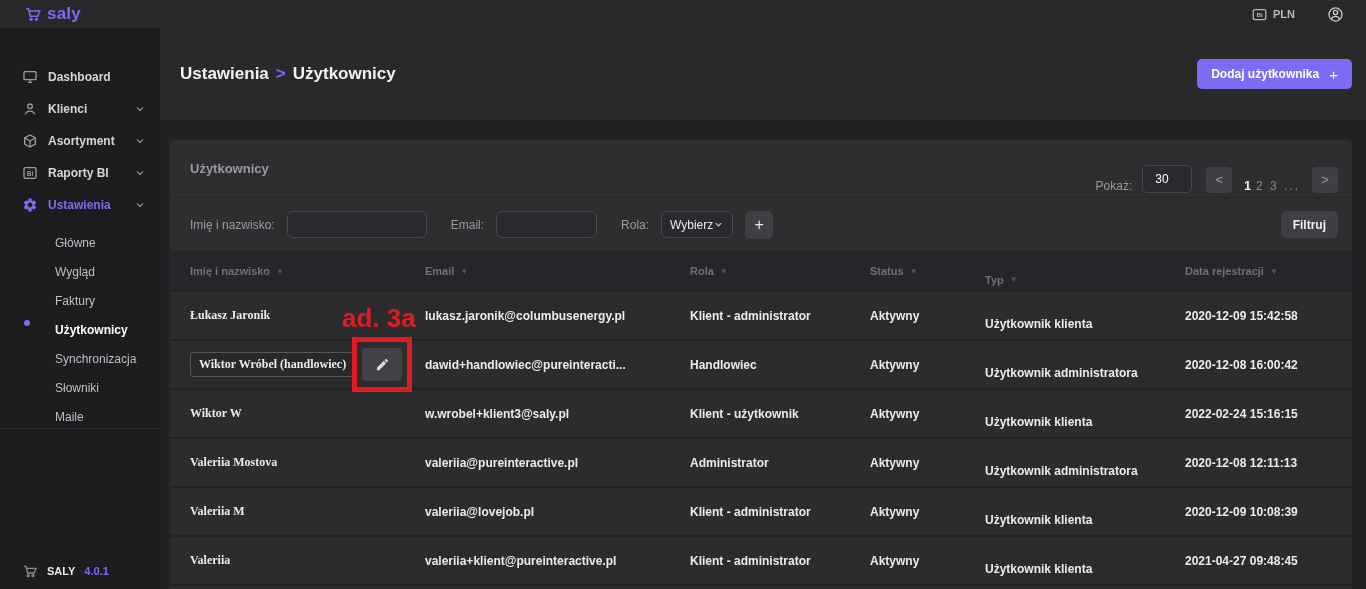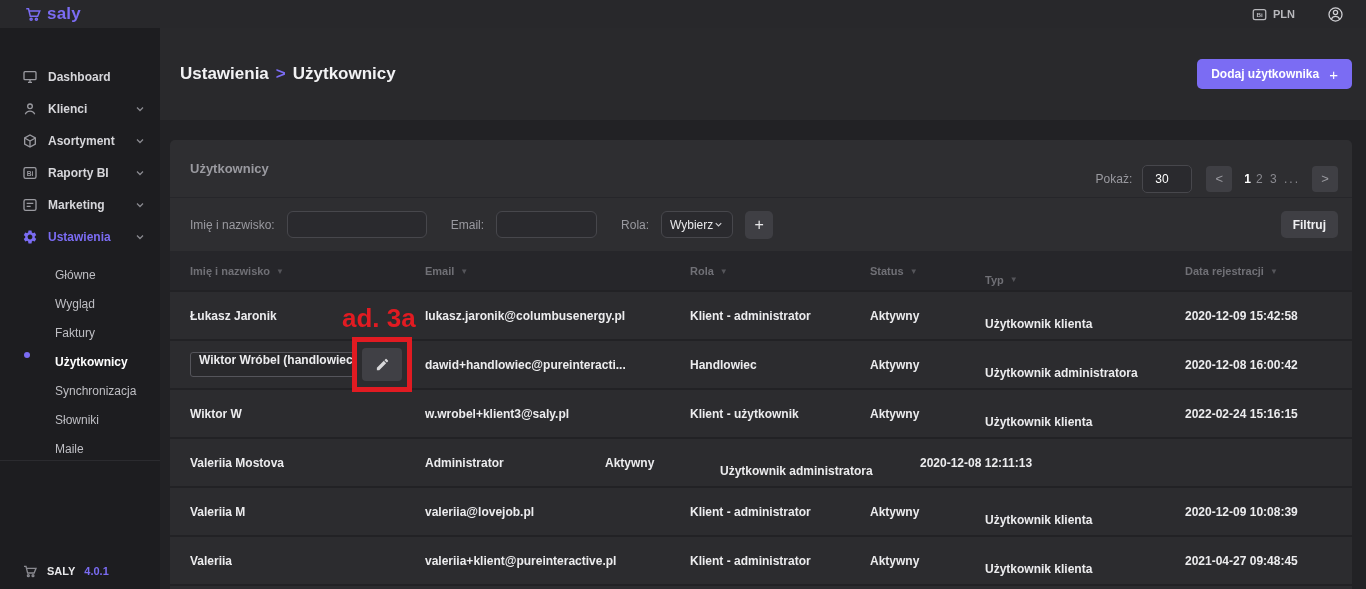--- a/index.html
+++ b/index.html
@@ -59,21 +59,21 @@
   .breadcrumb{font-size:17px;font-weight:700;display:flex;align-items:center;gap:7px;}
   .bc-parent{color:#f2f2f4;cursor:pointer;}
   .bc-sep{color:var(--accent);}
   .bc-cur{color:#f2f2f4;}
   .add-btn{height:30px;padding:0 14px;border:none;border-radius:5px;background:var(--accent);color:#fff;font-family:inherit;font-size:12px;font-weight:700;display:flex;align-items:center;gap:10px;cursor:pointer;}
   .add-btn .plus{font-size:15px;font-weight:400;}
 
   .panel{margin:20px 14px 0 10px;width:1182px;height:449px;background:var(--panel);border-radius:5px 5px 0 0;overflow:visible;}
   .panel-head{height:58px;display:flex;align-items:center;justify-content:space-between;padding:0 14px 0 20px;border-bottom:1px solid #26262a;}
   .panel-title{font-size:13px;font-weight:700;color:var(--dim);}
-  .panel-head-right{display:flex;align-items:center;margin-top:20px;}
+  .panel-head-right{display:flex;align-items:flex-end;margin-top:20px;}
   .show-label{font-size:12px;color:var(--dim);margin-right:10px;}
   .show-box{width:50px;height:28px;border:1px solid var(--border);border-radius:5px;background:#2a2a2e;display:flex;align-items:center;padding-left:12px;font-size:12px;color:#fff;cursor:pointer;}
   .pg-btn{width:26px;height:26px;margin-left:14px;border:none;border-radius:4px;background:var(--btn);color:#9a9aa0;font-size:13px;font-family:inherit;cursor:pointer;display:flex;align-items:center;justify-content:center;}
   .pages{margin-left:12px;margin-right:-2px;font-size:12px;display:flex;gap:5px;}
   .pg-cur{color:#fff;font-weight:700;cursor:pointer;}
   .pg-others{color:#8a8a90;cursor:pointer;letter-spacing:2px;}
 
   .panel-filters{height:54px;display:flex;align-items:center;padding:0 14px 0 20px;border-bottom:1px solid #26262a;}
   .f-label{font-size:12px;color:var(--dim);margin-right:12px;}
   .f-input{height:27px;border:1px solid var(--border);border-radius:6px;background:#2a2a2e;color:#fff;font-family:inherit;font-size:12px;padding:0 8px;outline:none;}
@@ -92,21 +92,21 @@
   .c0{flex:0 0 235px;}
   .c1{flex:0 0 265px;}
   .c2{flex:0 0 180px;}
   .c3{flex:0 0 115px;}
   .c4{flex:0 0 200px;margin-top:17px;}
   .c5{flex:1 1 auto;}
   .row{height:49px;border-top:2px solid var(--sep);background:var(--rowbg);display:flex;align-items:center;position:relative;}
   .row.editing{z-index:5;}
   .cell{font-size:12px;font-weight:600;color:var(--txt);padding-left:20px;white-space:nowrap;overflow:hidden;text-overflow:ellipsis;}
   .cell.c0{position:relative;overflow:visible;height:100%;display:flex;align-items:center;}
-  .name-box{display:inline-flex;align-items:flex-start;}
+  .name-box{display:inline-flex;align-items:center;font-family:Liberation Serif, serif;}
   .row.editing .name-box{width:165px;height:25px;border:1px solid #55555b;border-radius:3px;background:#29292c;padding:0 8px;overflow:hidden;}
   .edit-btn,.red-rect,.red-label{display:none;}
   .row.editing .edit-btn{display:flex;align-items:center;justify-content:center;position:absolute;left:192px;top:7px;width:40px;height:33px;border:none;border-radius:4px;background:#404045;color:#d8d8da;cursor:pointer;}
   .edit-btn svg{width:15px;height:15px;}
   .row.editing .red-rect{display:block;position:absolute;left:182px;top:-4px;width:60px;height:55px;border:5px solid var(--red);z-index:6;pointer-events:none;}
   .row.editing .red-label{display:block;position:absolute;left:172px;top:-38px;font-size:26px;font-weight:700;color:var(--red);white-space:nowrap;z-index:6;}
   .row-peek{height:10px;border-top:2px solid var(--sep);background:var(--rowbg);}
 </style>
 </head>
 <body>
@@ -194,34 +194,20 @@
           </svg>
         </span>
     <span class="nav-label">Raporty BI</span>
     <span class="nav-chevron">
           <svg viewBox="0 0 24 24" fill="none" stroke="currentColor" stroke-width="2.5">
             <path d="M6 9l6 6 6-6"></path>
           </svg>
         </span>
   </div>
 
-  <div class="nav-item">
-    <span class="nav-icon">
-          <svg viewBox="0 0 24 24" fill="none" stroke="currentColor" stroke-width="2">
-            <rect x="3" y="4" width="18" height="16" rx="2.5"></rect>
-            <path d="M7 9.5h10M7 14h6"></path>
-          </svg>
-        </span>
-    <span class="nav-label">Marketing</span>
-    <span class="nav-chevron">
-          <svg viewBox="0 0 24 24" fill="none" stroke="currentColor" stroke-width="2.5">
-            <path d="M6 9l6 6 6-6"></path>
-          </svg>
-        </span>
-  </div>
 
   <div class="nav-item active">
     <span class="nav-icon">
           <svg viewBox="0 0 24 24" fill="currentColor">
             <path d="M19.14 12.94c.04-.3.06-.61.06-.94s-.02-.64-.07-.94l2.03-1.58a.49.49 0 0 0 .12-.61l-1.92-3.32a.49.49 0 0 0-.59-.22l-2.39.96c-.5-.38-1.03-.7-1.62-.94l-.36-2.54a.48.48 0 0 0-.48-.41h-3.84a.48.48 0 0 0-.47.41l-.36 2.54c-.59.24-1.13.57-1.62.94l-2.39-.96a.48.48 0 0 0-.59.22L2.74 8.87c-.12.21-.08.47.12.61l2.03 1.58c-.05.3-.09.63-.09.94s.02.64.07.94l-2.03 1.58a.49.49 0 0 0-.12.61l1.92 3.32c.12.22.37.29.59.22l2.39-.96c.5.38 1.03.7 1.62.94l.36 2.54c.05.24.24.41.48.41h3.84c.24 0 .44-.17.47-.41l.36-2.54c.59-.24 1.13-.56 1.62-.94l2.39.96c.22.08.47 0 .59-.22l1.92-3.32a.49.49 0 0 0-.12-.61l-2.01-1.58zM12 15.6A3.61 3.61 0 0 1 8.4 12c0-1.98 1.62-3.6 3.6-3.6s3.6 1.62 3.6 3.6-1.62 3.6-3.6 3.6z"></path>
           </svg>
         </span>
     <span class="nav-label">Ustawienia</span>
     <span class="nav-chevron">
           <svg viewBox="0 0 24 24" fill="none" stroke="currentColor" stroke-width="2.5">
@@ -410,20 +396,21 @@
     <div class="cell c5">2022-02-24 15:16:15</div>
   </div>
 
   <div class="row">
     <div class="cell c0">
       <span class="name-box">
               <span>Valeriia Mostova</span>
             </span>
 
     </div>
+    <div class="cell c1">valeriia@pureinteractive.pl</div>
     <div class="cell c2">Administrator</div>
     <div class="cell c3">Aktywny</div>
     <div class="cell c4">Użytkownik administratora</div>
     <div class="cell c5">2020-12-08 12:11:13</div>
   </div>
 
   <div class="row">
     <div class="cell c0">
       <span class="name-box">
               <span>Valeriia M</span>

